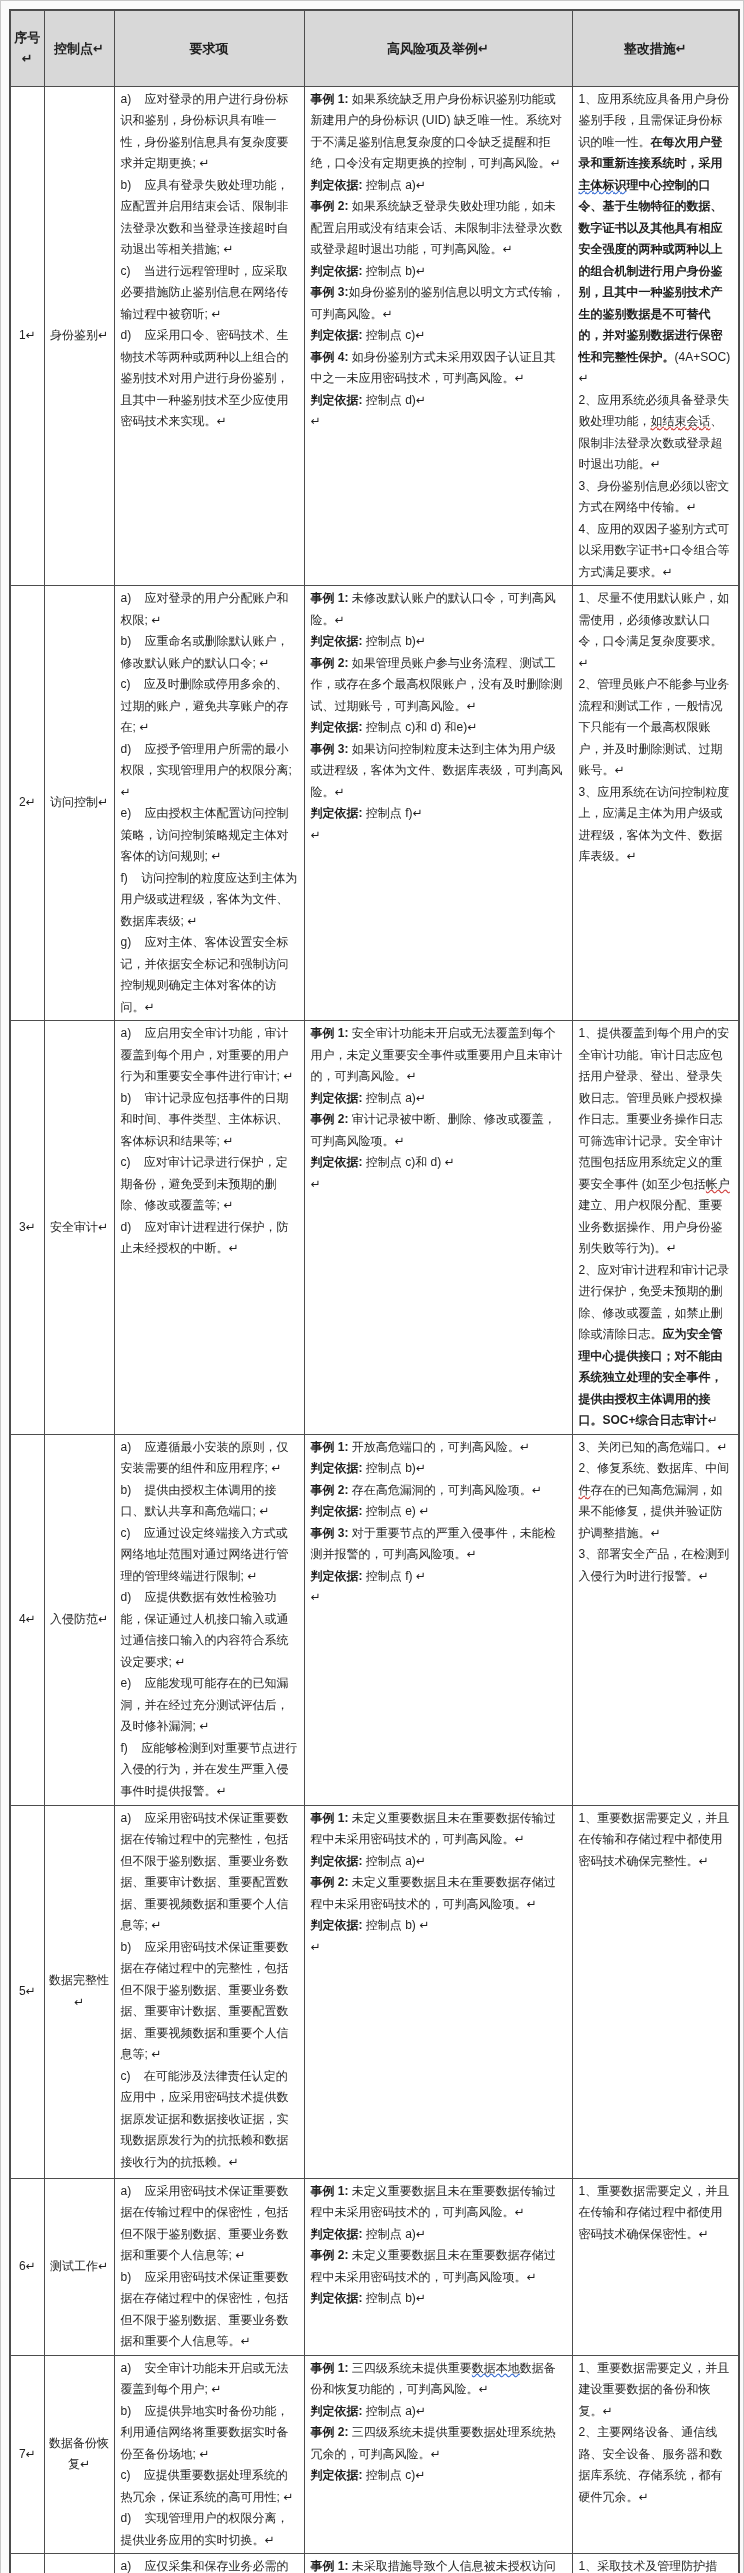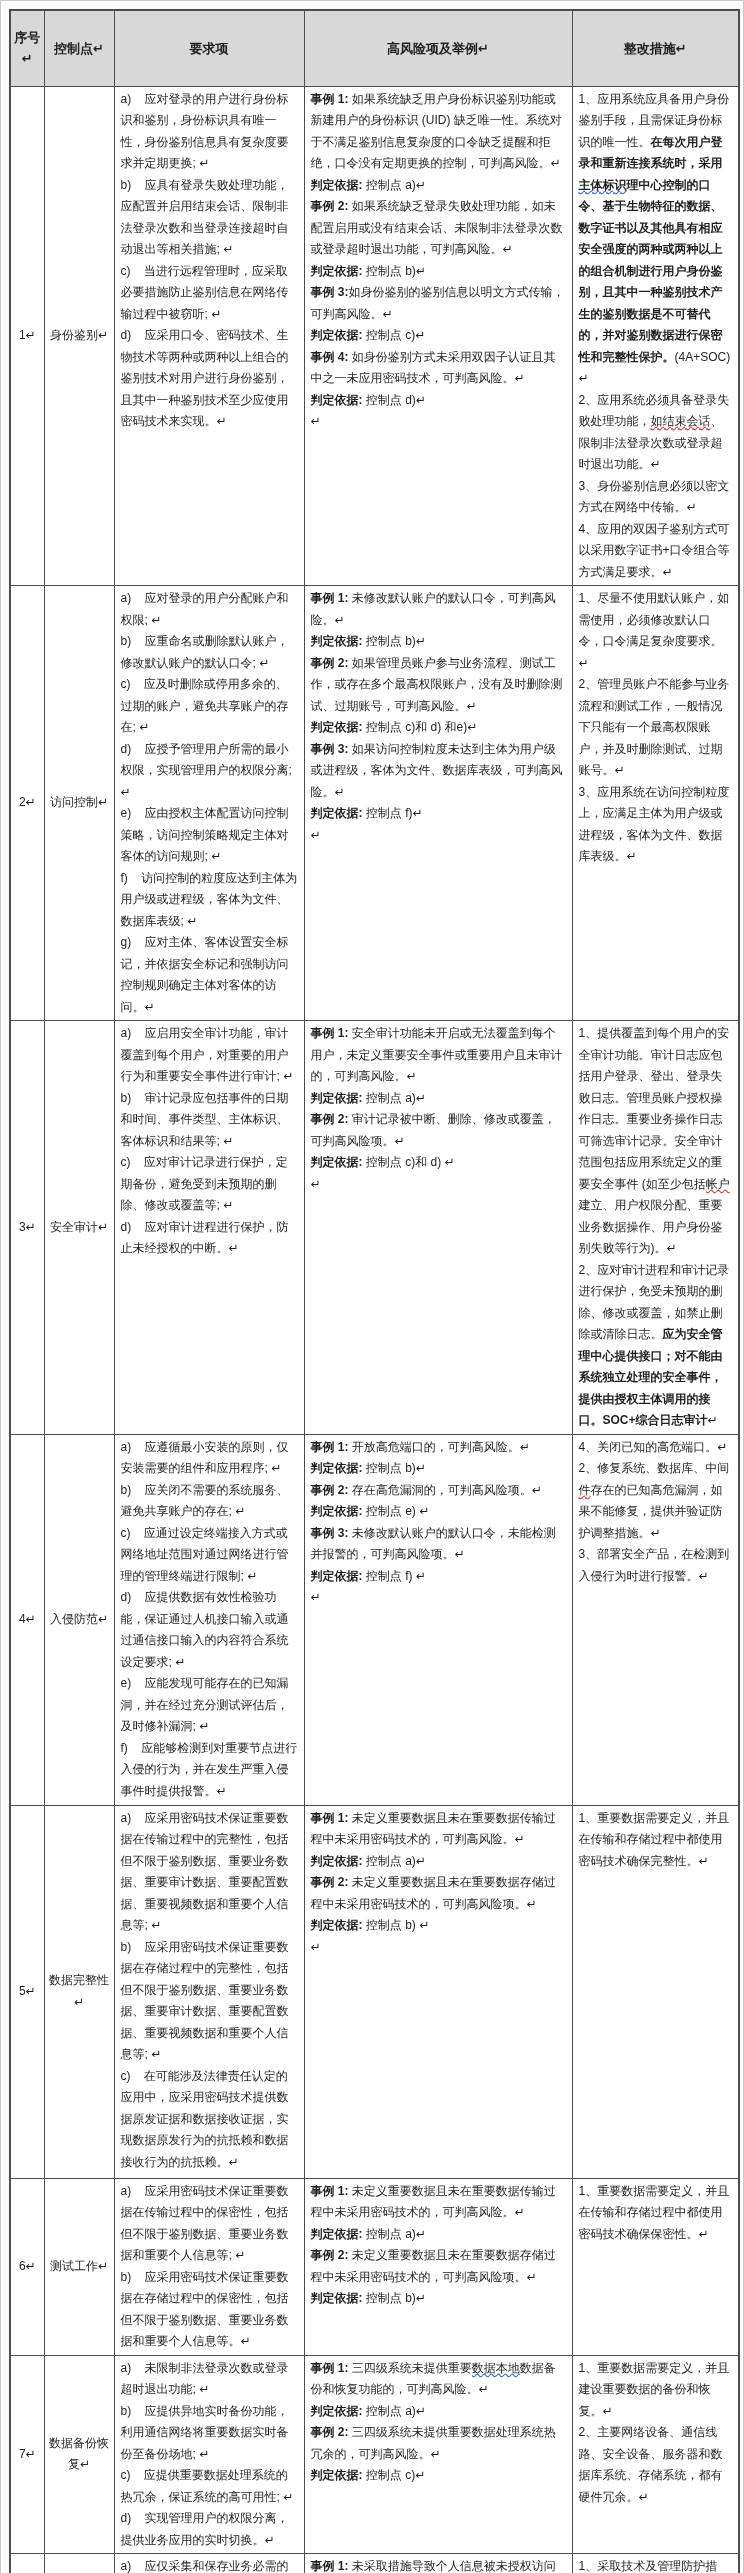--- a/index.html
+++ b/index.html
@@ -142,37 +142,37 @@
           <td>
             <div class="para"><span>1、提供覆盖到每个用户的安全审计功能。审计日志应包括用户登录、登出、登录失败日志。管理员账户授权操作日志。重要业务操作日志可筛选审计记录。安全审计范围包括应用系统定义的重要安全事件 (如至少包括</span><span class="wavy-red">帐户</span><span>建立、用户权限分配、重要业务数据操作、用户身份鉴别失败等行为)。↵</span></div>
             <div class="para"><span>2、应对审计进程和审计记录进行保护，免受未预期的删除、修改或覆盖，如禁止删除或清除日志。</span><span class="b">应为安全管理中心提供接口；对不能由系统独立处理的安全事件，提供由授权主体调用的接口。SOC+综合日志审计</span><span>↵</span></div>
           </td>
         </tr>
         <tr style="height: 371px;">
           <td class="mid">4↵</td>
           <td class="mid">入侵防范↵</td>
           <td>
             <div class="para"><span>a)    应遵循最小安装的原则，仅安装需要的组件和应用程序; ↵</span></div>
-            <div class="para"><span>b)    应关闭不需要的系统服务、避免共享账户的存在; ↵</span></div>
+            <div class="para"><span>b)    提供由授权主体调用的接口、默认共享和高危端口; ↵</span></div>
             <div class="para"><span>c)    应通过设定终端接入方式或网络地址范围对通过网络进行管理的管理终端进行限制; ↵</span></div>
             <div class="para"><span>d)    应提供数据有效性检验功能，保证通过人机接口输入或通过通信接口输入的内容符合系统设定要求; ↵</span></div>
             <div class="para"><span>e)    应能发现可能存在的已知漏洞，并在经过充分测试评估后，及时修补漏洞; ↵</span></div>
             <div class="para"><span>f)    应能够检测到对重要节点进行入侵的行为，并在发生严重入侵事件时提供报警。↵</span></div>
           </td>
           <td>
             <div class="para"><span class="b">事例 1: </span><span>开放高危端口的，可判高风险。↵</span></div>
             <div class="para"><span class="b">判定依据: </span><span>控制点 b)↵</span></div>
             <div class="para"><span class="b">事例 2: </span><span>存在高危漏洞的，可判高风险项。↵</span></div>
             <div class="para"><span class="b">判定依据: </span><span>控制点 e) ↵</span></div>
-            <div class="para"><span class="b">事例 3: </span><span>未修改默认账户的默认口令，未能检测并报警的，可判高风险项。↵</span></div>
+            <div class="para"><span class="b">事例 3: </span><span>对于重要节点的严重入侵事件，未能检测并报警的，可判高风险项。↵</span></div>
             <div class="para"><span class="b">判定依据: </span><span>控制点 f) ↵</span></div>
             <div class="para"><span>↵</span></div>
           </td>
           <td>
-            <div class="para"><span>4、关闭已知的高危端口。↵</span></div>
+            <div class="para"><span>3、关闭已知的高危端口。↵</span></div>
             <div class="para"><span>2、修复系统、数据库、中间</span><span class="wavy-red">件</span><span>存在的已知高危漏洞，如果不能修复，提供并验证防护调整措施。↵</span></div>
             <div class="para"><span>3、部署安全产品，在检测到入侵行为时进行报警。↵</span></div>
           </td>
         </tr>
         <tr style="height: 373px;">
           <td class="mid">5↵</td>
           <td class="mid">数据完整性↵</td>
           <td>
             <div class="para"><span>a)    应采用密码技术保证重要数据在传输过程中的完整性，包括但不限于鉴别数据、重要业务数据、重要审计数据、重要配置数据、重要视频数据和重要个人信息等; ↵</span></div>
             <div class="para"><span>b)    应采用密码技术保证重要数据在存储过程中的完整性，包括但不限于鉴别数据、重要业务数据、重要审计数据、重要配置数据、重要视频数据和重要个人信息等; ↵</span></div>
@@ -203,21 +203,21 @@
             <div class="para"><span class="b">判定依据: </span><span>控制点 b)↵</span></div>
           </td>
           <td>
             <div class="para"><span>1、重要数据需要定义，并且在传输和存储过程中都使用密码技术确保保密性。↵</span></div>
           </td>
         </tr>
         <tr style="height: 196px;">
           <td class="mid">7↵</td>
           <td class="mid">数据备份恢复↵</td>
           <td>
-            <div class="para"><span>a)    未限制非法登录次数或登录超时退出功能; ↵</span></div>
+            <div class="para"><span>a)    安全审计功能未开启或无法覆盖到每个用户; ↵</span></div>
             <div class="para"><span>b)    应提供异地实时备份功能，利用通信网络将重要数据实时备份至备份场地; ↵</span></div>
             <div class="para"><span>c)    应提供重要数据处理系统的热冗余，保证系统的高可用性; ↵</span></div>
             <div class="para"><span>d)    实现管理用户的权限分离，提供业务应用的实时切换。↵</span></div>
           </td>
           <td>
             <div class="para"><span class="b">事例 1: </span><span>三四级系统未提供重要</span><span class="wavy-blue">数据本地</span><span>数据备份和恢复功能的，可判高风险。↵</span></div>
             <div class="para"><span class="b">判定依据: </span><span>控制点 a)↵</span></div>
             <div class="para"><span class="b">事例 2: </span><span>三四级系统未提供重要数据处理系统热冗余的，可判高风险。↵</span></div>
             <div class="para"><span class="b">判定依据: </span><span>控制点 c)↵</span></div>
           </td>

